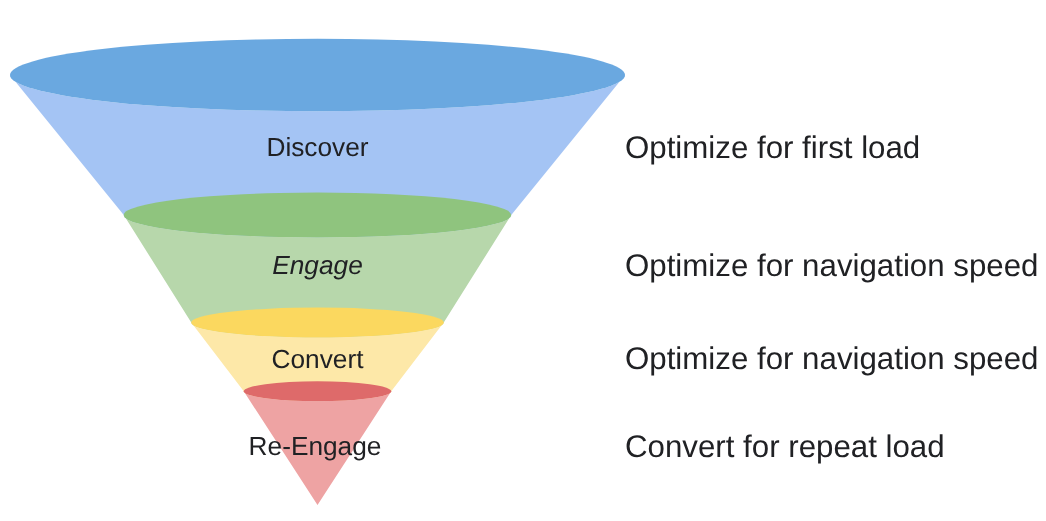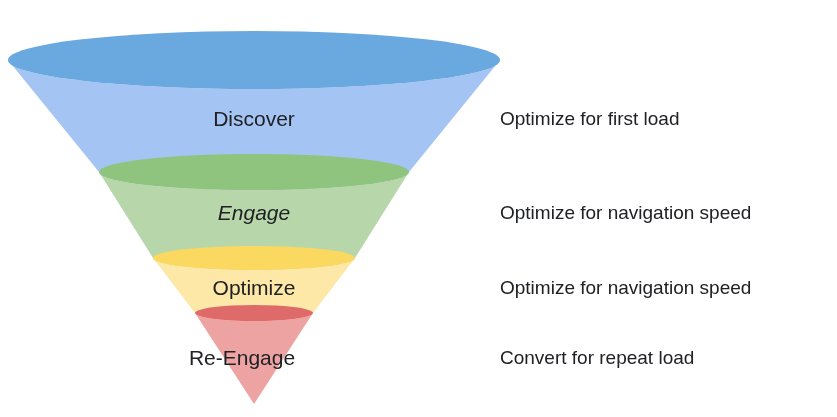--- a/index.html
+++ b/index.html
@@ -26,21 +26,21 @@
   .stage-label {
     position: absolute;
     font-size: 21px;
     color: #202124;
     white-space: nowrap;
     transform: translate(-50%, -50%);
     text-align: center;
   }
   .annotation-label {
     position: absolute;
-    font-size: 19px;
+    font-size: 25px;
     color: #202124;
     white-space: nowrap;
     transform: translateY(-50%);
   }
 </style>
 </head>
 <body>
 
 <div id="funnel-diagram">
 
@@ -53,22 +53,22 @@
         <path d="M 153 258 A 101 12 0 0 0 355 258 L 313 313 A 59 8 0 0 1 195 313 Z" fill="#fde8a8"></path>
         <ellipse cx="254" cy="258" rx="101" ry="12" fill="#fbd85f"></ellipse>
         <path d="M 195 313 A 59 8 0 0 0 313 313 L 254 404 Z" fill="#eea3a3"></path>
         <ellipse cx="254" cy="313" rx="59" ry="8" fill="#de6a6a"></ellipse>
       </g>
   </svg>
 
   <div id="stage-labels">
       <div class="stage-label" style="left: 254px; top: 119px;">Discover</div>
       <div class="stage-label" style="left: 254px; top: 213px; font-style: italic;">Engage</div>
-      <div class="stage-label" style="left: 254px; top: 288px;">Optimize</div>
-      <div class="stage-label" style="left: 242px; top: 358px;">Re-Engage</div>
+      <div class="stage-label" style="left: 254px; top: 288px;">Convert</div>
+      <div class="stage-label" style="left: 252px; top: 358px;">Re-Engage</div>
     </div>
   <div id="annotation-labels">
       <div class="annotation-label" style="left: 500px; top: 119px;">Optimize for first load</div>
       <div class="annotation-label" style="left: 500px; top: 213px;">Optimize for navigation speed</div>
       <div class="annotation-label" style="left: 500px; top: 288px;">Optimize for navigation speed</div>
       <div class="annotation-label" style="left: 500px; top: 358px;">Convert for repeat load</div>
     </div>
 
 </div>
 

